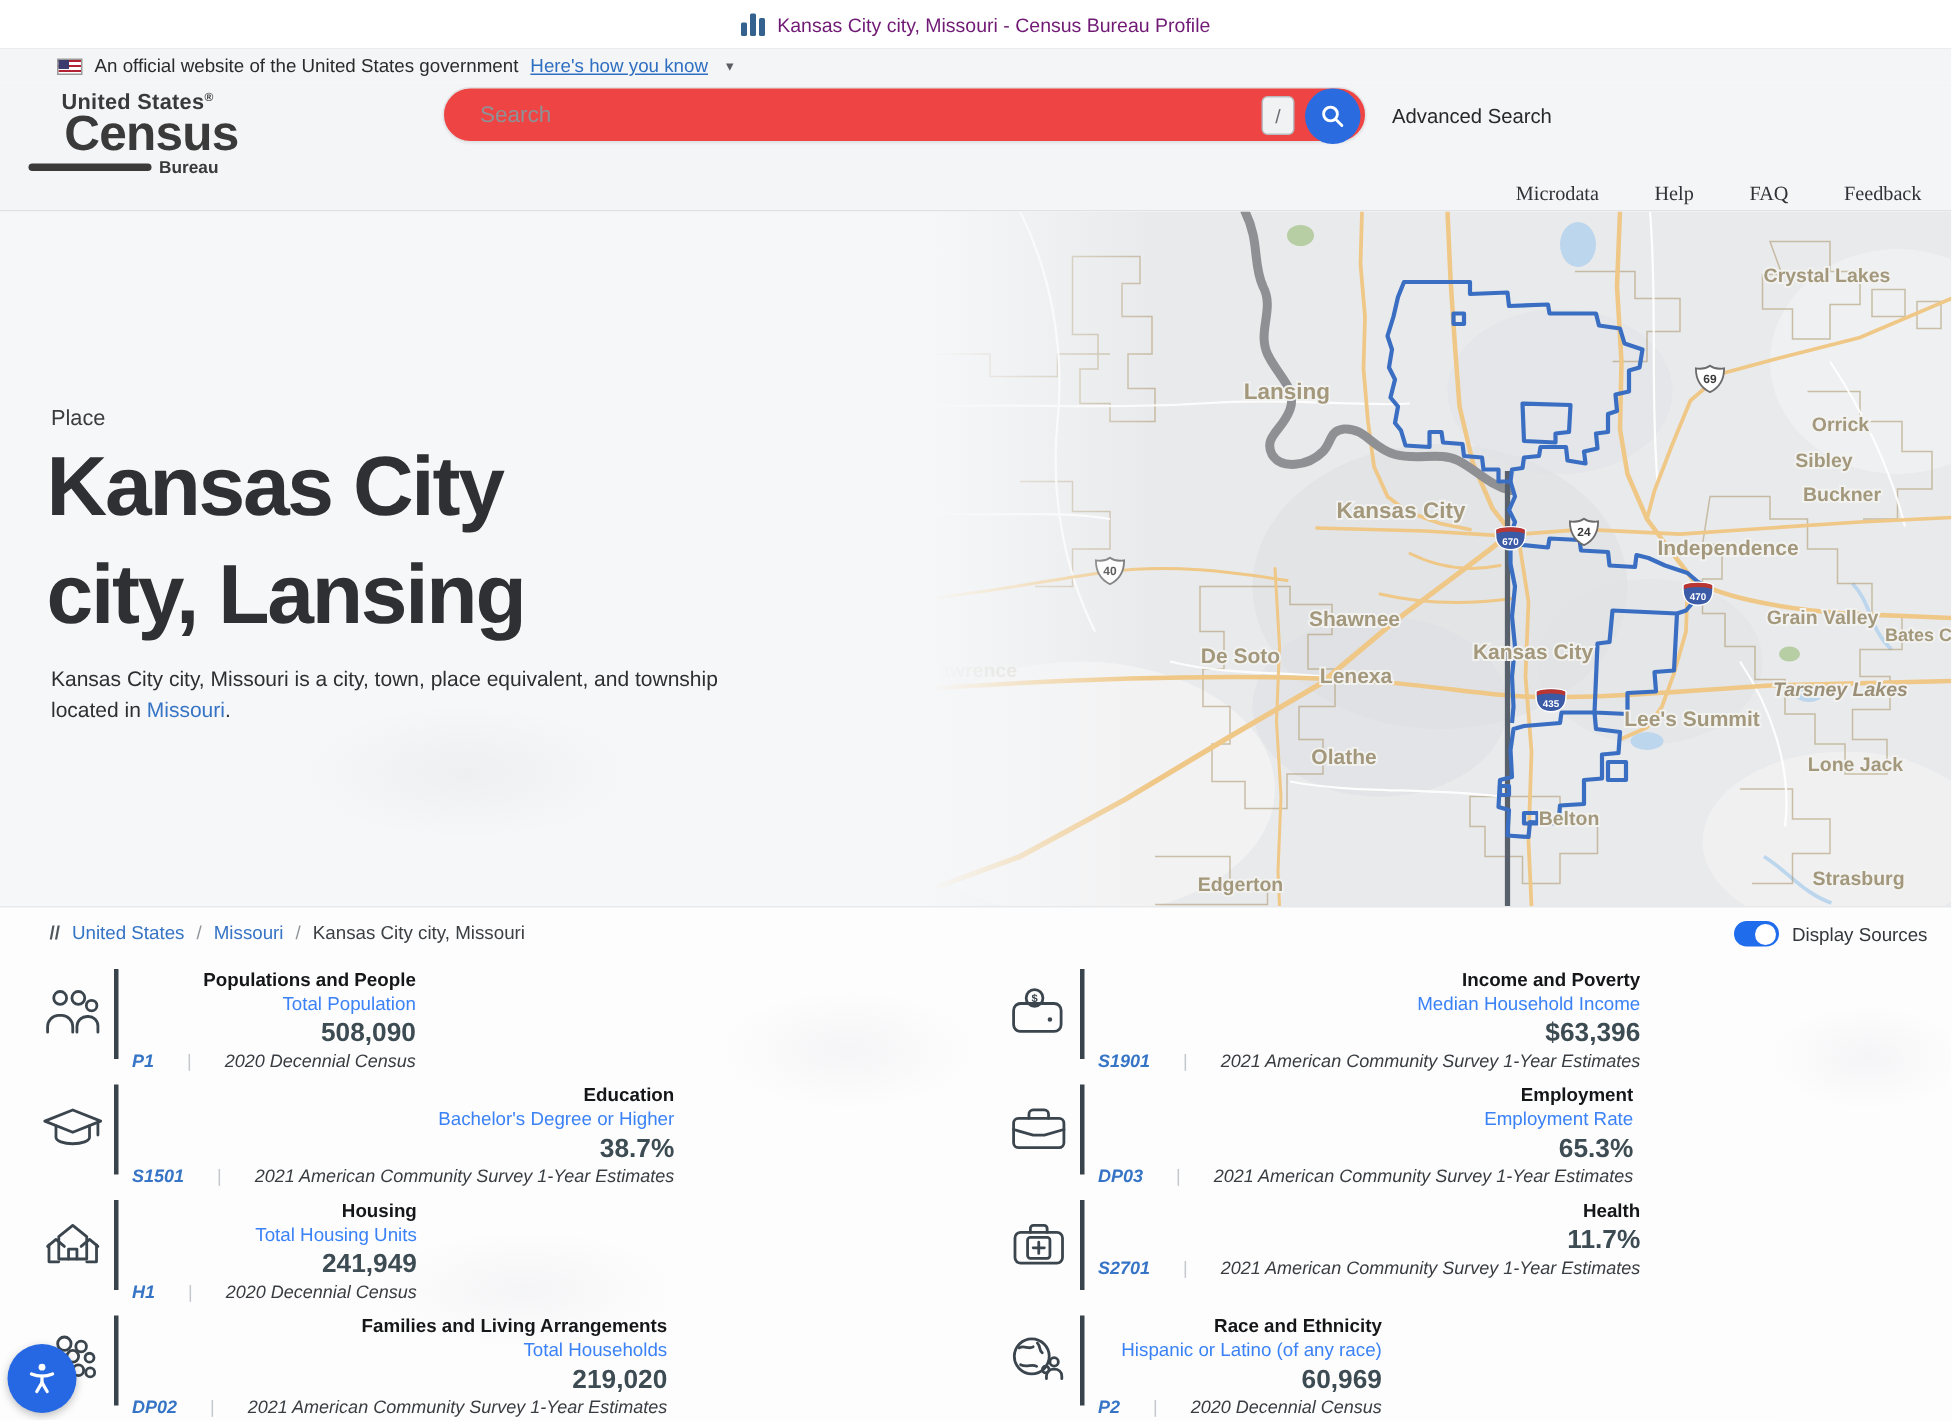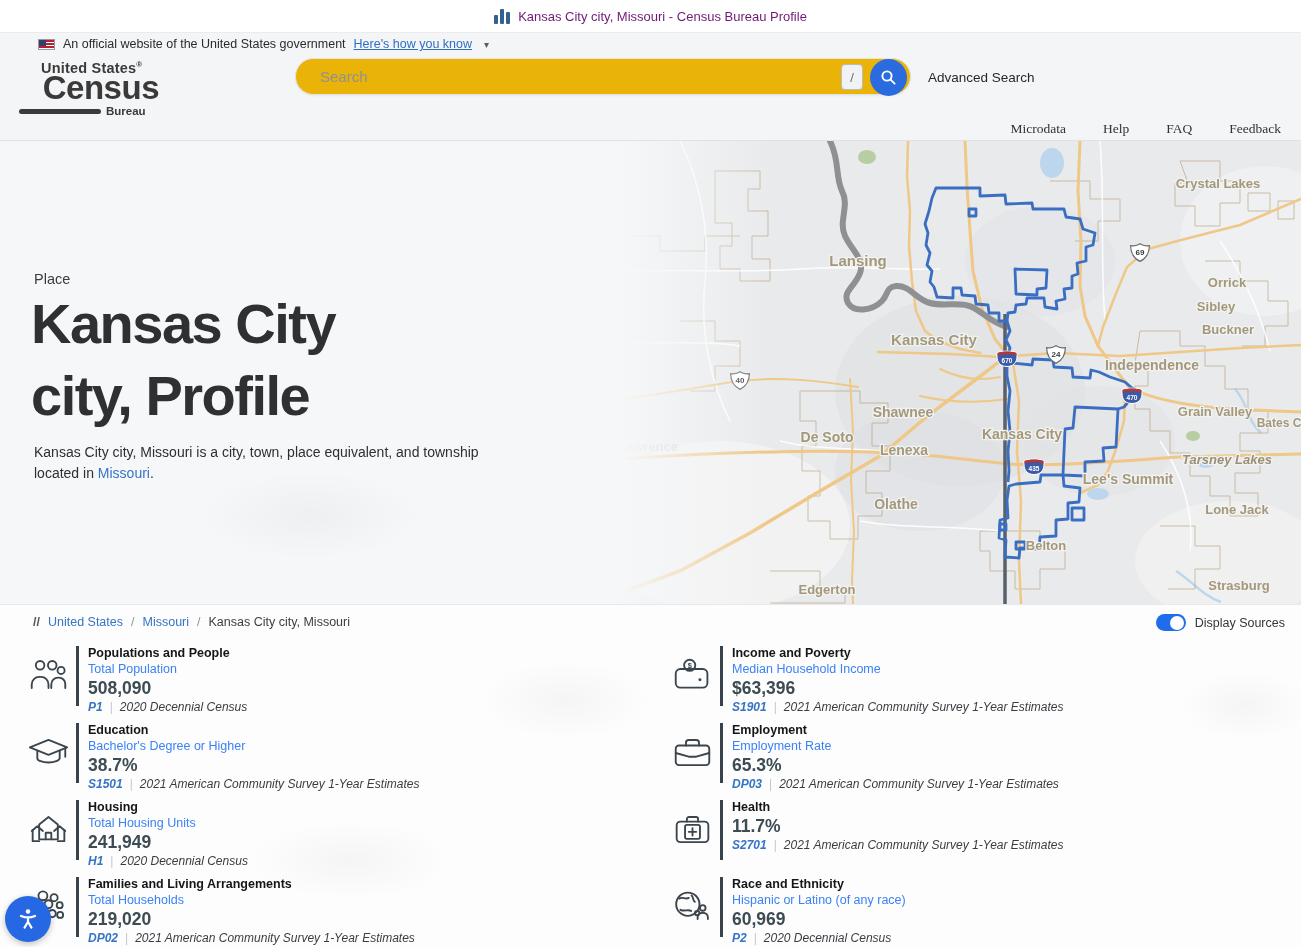--- a/index.html
+++ b/index.html
@@ -26,21 +26,21 @@
   
   .header-bg { position:absolute; left:0; top:55px; width:1301px; height:86px; background:#f4f5f6; border-bottom:1px solid #dfe1e4; }
   .logo { position:absolute; left:19px; top:60px; width:140px; color:#3a3a3a; cursor:pointer; }
   .logo-top { font-size:14.5px; font-weight:700; margin-left:22px; letter-spacing:0.2px; }
   .logo-top sup { font-size:8px; }
   .logo-census { font-size:33px; font-weight:700; letter-spacing:-0.5px; line-height:30px; margin-top:-3px;text-align:right; }
   .logo-bar-row { display:flex; align-items:center; gap:5px; margin-top:2px; }
   .logo-bar { height:5px; width:82px; background:#3a3a3a; border-radius:3px; }
   .logo-bureau { font-size:11.5px; font-weight:700; }
 
-  .search-pill { position:absolute; left:295px; top:58px; width:616px; height:37px; background:#eab308;
+  .search-pill { position:absolute; left:295px; top:58px; width:616px; height:37px; background:#ef4444;
     border:1px solid #e2e3e5; border-radius:19px; box-shadow:0 1px 2px rgba(0,0,0,0.05); }
   .search-input { position:absolute; left:24px; top:0; width:560px; height:35px; border:none; outline:none;
     font-size:15px; color:#333; background:transparent; font-family:inherit; }
   .search-input::placeholder { color:#8e9297; }
   .slash-key { position:absolute; left:545px; top:5px; width:22px; height:26px; border:1px solid #b8bcc1;
     border-radius:4px; background:#f1f2f3; color:#6b6f74; font-size:13px; display:flex; align-items:center; justify-content:center; }
   .search-btn { position:absolute; left:574px; top:0px; width:37px; height:37px; border-radius:50%;
     background:#2b6be0; border:none; cursor:pointer; display:flex; align-items:center; justify-content:center; }
   .advanced-search { position:absolute; left:928px; top:70px; font-size:13.5px; color:#26292c; cursor:pointer; }
 
@@ -76,25 +76,25 @@
   .toggle .knob { position:absolute; right:1.5px; top:1.5px; width:14px; height:14px; border-radius:50%; background:#fff; }
   .toggle-label { font-size:12.5px; color:#33363a; }
 
   
   .stats { position:absolute; left:0; top:640px; width:1301px; height:307px; background:#fdfdfe; }
   .stats-col { position:absolute; top:6px; width:610px; }
   .stats-col.left { left:28px; } .stats-col.right { left:672px; }
   .stat-card { display:flex; margin-bottom:17px; height:60px; cursor:pointer; }
   .stat-icon { width:48px; flex:0 0 48px; display:flex; align-items:center; }
   .stat-icon svg { width:41px; height:40px; stroke:#3b454d; fill:none; stroke-width:2; stroke-linecap:round; stroke-linejoin:round; }
-  .stat-body { border-left:3px solid #39434b; padding-left:9px; padding-top:0px; }
+  .stat-body { border-left:3px solid #39434b; padding-left:9px; padding-top:0px;text-align:right; }
   .stat-category { font-size:12.5px; font-weight:700; color:#141617; line-height:15px; }
   .stat-measure { font-size:12.5px; color:#3b82f6; line-height:15px; margin-top:1px; }
   .stat-value { font-size:17.5px; font-weight:700; color:#3d4b53; line-height:20px; margin-top:1px; }
-  .stat-source { font-size:12px; font-style:italic; line-height:15px; margin-top:2px; display:flex; gap:7px; align-items:center; }
+  .stat-source { font-size:12px; font-style:italic; line-height:15px; margin-top:2px; display:flex; gap:22px; align-items:center; }
   .stat-table { color:#3674c5; font-weight:700; cursor:pointer; }
   .stat-pipe { color:#c4c8cb; font-style:normal; }
   .stat-sourcename { color:#393d41; }
 
   
   .a11y-btn { position:absolute; left:5px; top:896px; width:46px; height:46px; border-radius:50%;
     background:#2a6bе8; background:#2668e3; border:none; cursor:pointer; box-shadow:0 2px 6px rgba(0,0,0,0.25);
     display:flex; align-items:center; justify-content:center; z-index:20; }
 
   
@@ -283,21 +283,21 @@
             <text x="207" y="453" text-anchor="middle" font-size="13" class="map-label">Edgerton</text>
             <text x="619" y="449" text-anchor="middle" font-size="13" class="map-label">Strasburg</text>
             <text x="28" y="310" text-anchor="middle" font-size="13" class="map-label faded">Lawrence</text>
           </g>
       </svg>
       <div class="map-fade"></div>
     </div>
     <div class="hero-eyebrow">Place</div>
     <h1 class="hero-title">
       <span>Kansas City</span>
-      <span>city, Profile</span>
+      <span>city, Lansing</span>
     </h1>
     <p class="hero-desc"><span>Kansas City city, Missouri is a city, town, place equivalent, and township located in </span><a>Missouri</a><span>.</span></p>
   </div>
 
   <div class="crumb-row">
     <div class="breadcrumb">
       <span class="bc-prefix">//</span>
       <span id="breadcrumb-items" style="display:flex;gap:8px;align-items:center;">
           <span class="bc-link">United States</span>
           <span class="bc-sep">/</span>

